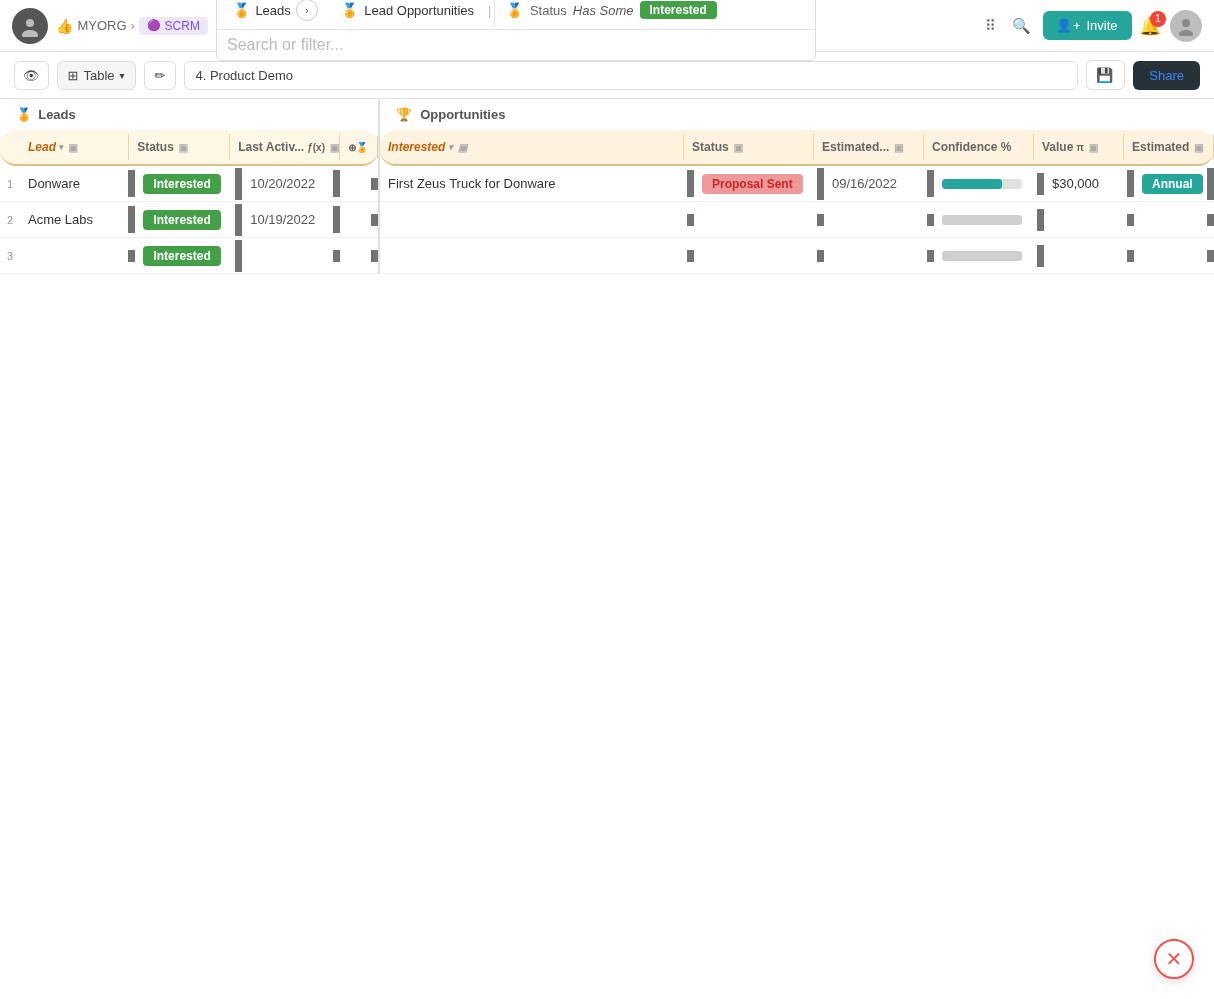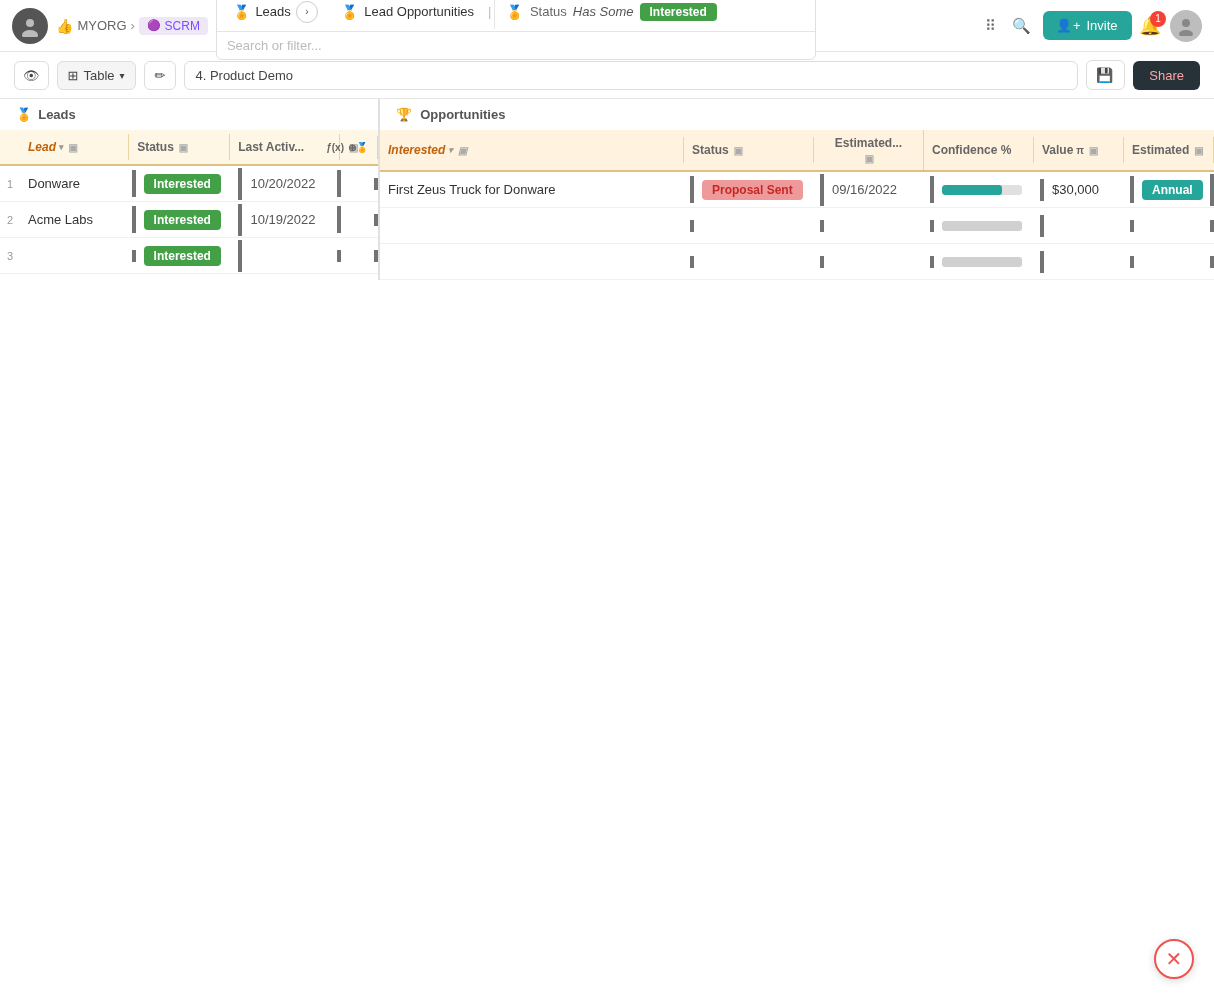--- a/index.html
+++ b/index.html
@@ -100,21 +100,21 @@
     .view-toggle { padding: 6px 8px; }
     .stage-input {
       flex: 1; border: 1px solid #ddd; border-radius: 6px; padding: 6px 10px;
       font-size: 13px; color: #444; background: #fff;
     }
     .save-btn {
       background: none; border: 1px solid #ddd; border-radius: 6px;
       padding: 6px 10px; cursor: pointer; color: #555; font-size: 14px;
     }
     .share-btn {
-      background: #263238; color: #fca5a5; border: none; border-radius: 6px;
+      background: #263238; color: #3b82f6; border: none; border-radius: 6px;
       padding: 7px 16px; font-size: 13px; font-weight: 500; cursor: pointer;
     }
 
     
     .table-container {
       padding: 0;
       overflow-x: auto;
     }
 
     
@@ -122,20 +122,21 @@
       display: flex; width: 100%;
     }
     .left-panel { width: 380px; flex-shrink: 0; border-right: 2px solid #e0e0e0; }
     .right-panel { flex: 1; }
 
     
     .col-headers {
       display: flex; align-items: center;
       background: #fff7e6; border-bottom: 2px solid #e0c080;
       min-height: 36px;
+      border-radius: 16px;
     }
     .col-header {
       display: flex; align-items: center; gap: 3px;
       padding: 6px 8px; font-size: 12px; font-weight: 600;
       color: #666; white-space: nowrap; cursor: pointer;
       border-right: 1px solid #e8d5a0;
     }
     .col-header.opportunity { color: #c0620a; font-style: italic; font-weight: 700; }
     .col-header .sort-icon { font-size: 9px; color: #999; }
     .col-header .filter-icon { font-size: 10px; color: #aaa; margin-left: 2px; }
@@ -144,21 +145,21 @@
     .row-num { width: 20px; text-align: center; color: #999; font-size: 11px; flex-shrink: 0; padding: 0 2px; }
 
     
     .table-row {
       display: flex; align-items: center; min-height: 36px;
       border-bottom: 1px solid #f0f0f0;
     }
 
     .cell {
       padding: 6px 8px; font-size: 13px; display: flex; align-items: center;
-      border-right: 4px solid #737373;
+      border-right: 7px solid #737373;
     }
     .cell.lead-name { width: 130px; font-weight: 500; }
     .cell.status-cell { width: 120px; }
     .cell.activity-cell { width: 110px; color: #555; }
     .cell.controls { width: 40px; justify-content: center; color: #aaa; }
 
     .cell.opportunity-cell { min-width: 220px; flex: 1; text-align: right; }
     .cell.opp-status { width: 130px; }
     .cell.estimated { width: 110px; color: #555; }
     .cell.confidence { width: 110px; }
@@ -239,21 +240,21 @@
 
         <div class="status-filter">
           <span style="font-size:14px;">🏅</span>
           <span class="label">Status</span>
           <span class="has-some">Has Some</span>
           <span class="interested-badge">Interested</span>
         </div>
       </div>
     </div>
     <div style="display:flex;align-items:center;padding:6px 10px;width:100%;">
-      <span style="color:#bbb;font-size:13px;">Search or filter...</span>
+      <span style="color:#bbb;font-size:16px;">Search or filter...</span>
     </div>
   </div>
 
   <div class="nav-right">
     <button class="search-icon-btn">⠿</button>
     <button class="search-icon-btn">🔍</button>
     <button class="invite-btn">
       <span>👤+</span>
       <span>Invite</span>
     </button>
@@ -299,21 +300,21 @@
           <span style="font-style:italic;font-weight:700;color:#c0620a;">Lead</span>
           <span class="sort-icon">▾</span>
           <span class="filter-icon">▣</span>
         </div>
         <div class="col-header" style="width:120px;">
           <span>Status</span>
           <span class="filter-icon">▣</span>
         </div>
         <div class="col-header" style="width:110px;">
           <span>Last Activ...</span>
-          <span style="font-size:10px;margin-left:19px;">ƒ(x)</span>
+          <span style="font-size:10px;">ƒ(x)</span>
           <span class="filter-icon">▣</span>
         </div>
         <div class="col-header" style="width:40px;">
           <span style="font-size:10px;">⊕🏅</span>
         </div>
       </div>
 
       <div id="leads-rows">
           <div class="table-row">
     <div class="row-num">1</div>
@@ -355,21 +356,21 @@
       <div class="col-headers right-col-headers">
         <div class="col-header opportunity" style="min-width:220px;flex:1;">
           <span>Interested</span>
           <span class="sort-icon">▾</span>
           <span class="filter-icon">▣</span>
         </div>
         <div class="col-header" style="width:130px;">
           <span>Status</span>
           <span class="filter-icon">▣</span>
         </div>
-        <div class="col-header" style="width:110px;flex-direction:column;">
+        <div class="col-header" style="width:110px;">
           <span>Estimated...</span>
           <span class="filter-icon">▣</span>
         </div>
         <div class="col-header" style="width:110px;">
           <span>Confidence %</span>
         </div>
         <div class="col-header" style="width:90px;">
           <span>Value</span>
           <span style="font-size:10px;">π</span>
           <span class="filter-icon">▣</span>

